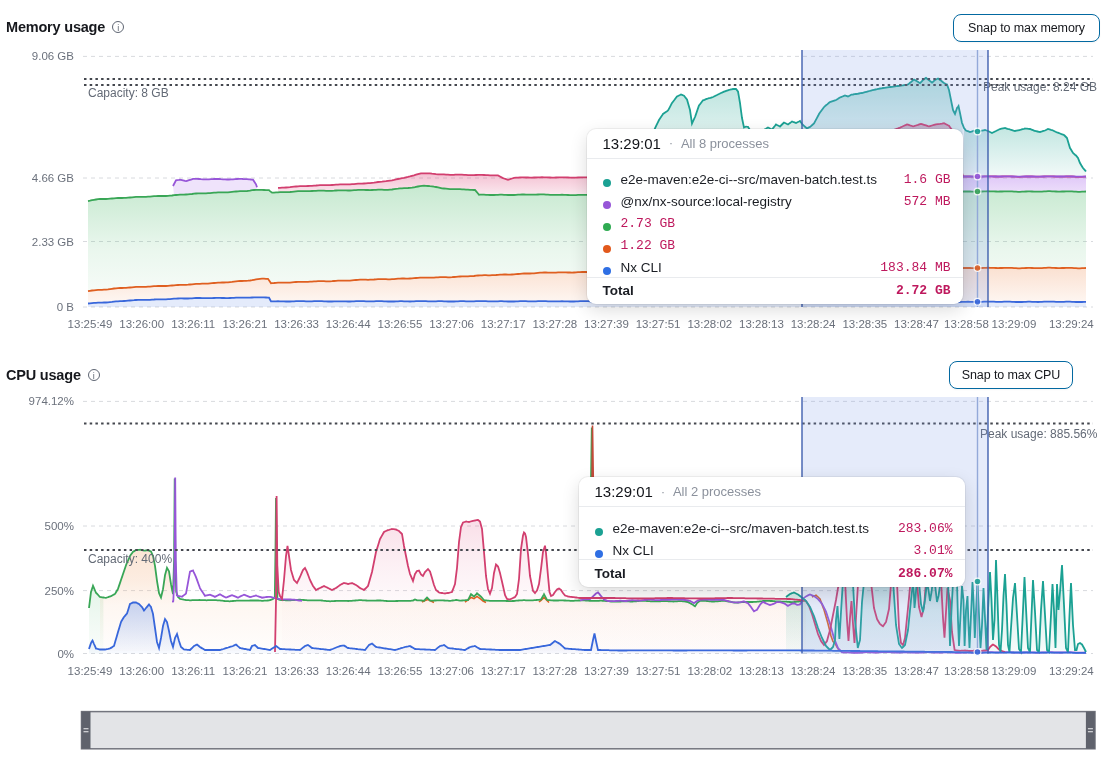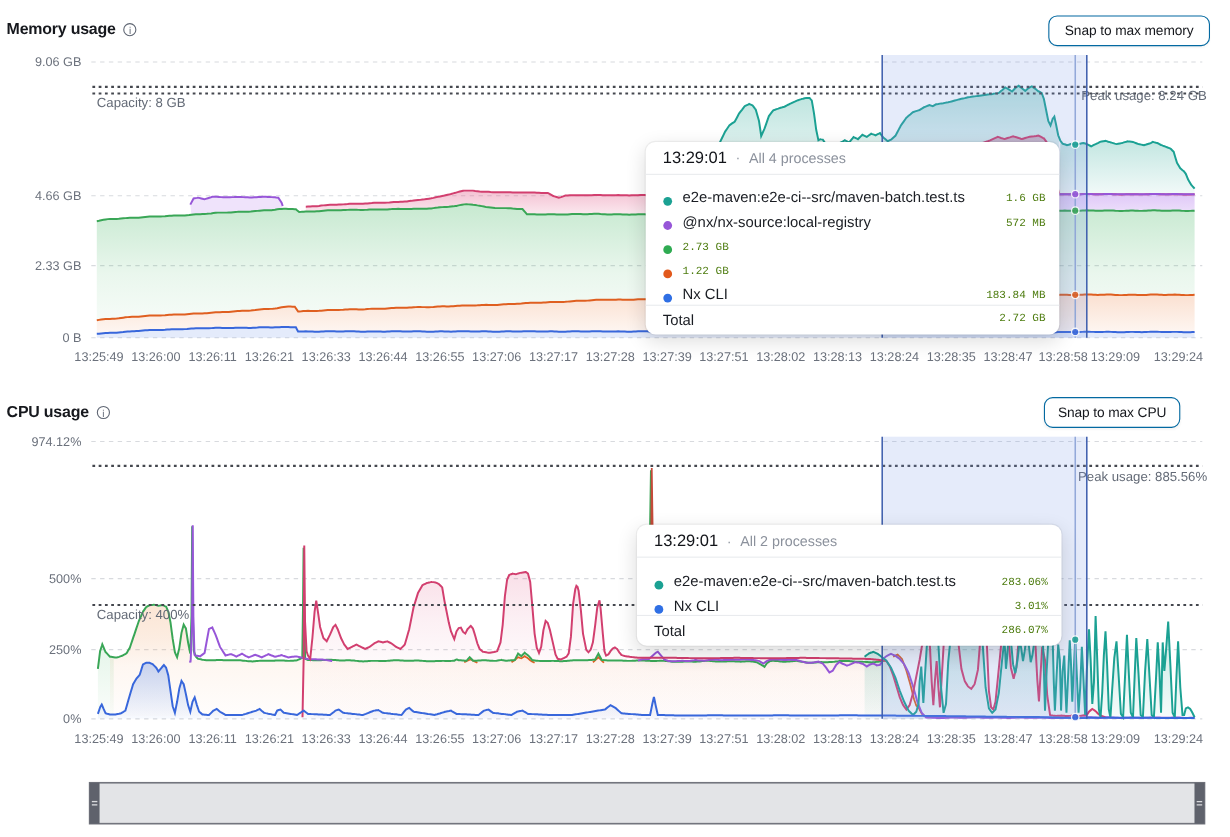--- a/index.html
+++ b/index.html
@@ -8,23 +8,23 @@
 .btn{position:absolute;border:1px solid #0369a1;border-radius:8px;background:#fff;font-weight:400;font-size:12.5px;letter-spacing:-0.1px;color:#16181d;display:flex;align-items:center;justify-content:center;box-shadow:0 1px 2px rgba(0,0,0,0.04)}
 .tip{position:absolute;background:#fff;border-radius:9px;box-shadow:0 0 0 1px rgba(0,0,0,0.05),0 6px 18px rgba(0,0,0,0.14);font-size:13.5px;color:#1a1d23}
 .tip-h{display:flex;align-items:center;gap:8px;height:30px;padding:0 16px;border-bottom:1px solid #e9ebee}
 .tt{font-weight:400;font-size:15px;color:#121419}
 .sep{color:#8b919c;font-size:12px}
 .tc{color:#8b919c;font-size:13px}
 .tip-b{padding:6.5px 12px 1.5px 16px}
 .tr{display:flex;align-items:flex-end;height:22px}
 .dot{width:8px;height:8px;border-radius:50%;margin-right:10px;flex:none}
 .tl{flex:1;white-space:nowrap}
-.tv{font-family:"Liberation Mono",monospace;font-size:10px;color:#4d7c0f;white-space:pre}
+.tv{font-family:"Liberation Mono",monospace;font-size:13px;color:#be185d;white-space:pre}
 .tip-t{display:flex;align-items:center;border-top:1px solid #e9ebee;padding:5.5px 12px 6px 16px}
-.b{font-weight:400}
+.b{font-weight:700}
 </style></head><body>
 <svg class="chart" width="1118" height="761" viewBox="0 0 1118 761">
 <defs>
 <linearGradient id="gGreenM" x1="0" y1="180" x2="0" y2="305" gradientUnits="userSpaceOnUse">
  <stop offset="0" stop-color="#4cb96a" stop-opacity="0.33"></stop>
         <stop offset="0.55" stop-color="#4cb96a" stop-opacity="0.12"></stop>
         <stop offset="1" stop-color="#4cb96a" stop-opacity="0.03"></stop>
       </linearGradient>
 <linearGradient id="gOrangeM" x1="0" y1="266" x2="0" y2="307" gradientUnits="userSpaceOnUse">
  <stop offset="0" stop-color="#ed8547" stop-opacity="0.26"></stop>
@@ -201,21 +201,21 @@
 <line x1="1087.9" y1="731.7" x2="1092.9" y2="731.7" stroke="#d9dadd" stroke-width="1.2"></line>
 </svg>
 <div class="title" style="left:6px;top:19px">Memory usage <span class="info">i</span></div>
 <div class="title" style="left:6px;top:367px">CPU usage <span class="info">i</span></div>
 <div class="btn" style="left:953px;top:13.6px;width:147px;height:28px">Snap to max memory</div>
 <div class="btn" style="left:949px;top:360.7px;width:124px;height:28px">Snap to max CPU</div>
 <div class="tip" style="left:586.5px;top:128.5px;width:376px">
 <div class="tip-h">
       <span class="tt">13:29:01</span>
       <span class="sep">·</span>
-      <span class="tc">All 4 processes</span>
+      <span class="tc">All 8 processes</span>
     </div>
 <div class="tip-b">
       <div class="tr">
         <span class="dot" style="background:#1ba193"></span>
         <span class="tl">e2e-maven:e2e-ci--src/maven-batch.test.ts</span>
         <span class="tv">1.6 GB</span>
       </div>
       <div class="tr">
         <span class="dot" style="background:#9756d8"></span>
         <span class="tl">@nx/nx-source:local-registry</span>

